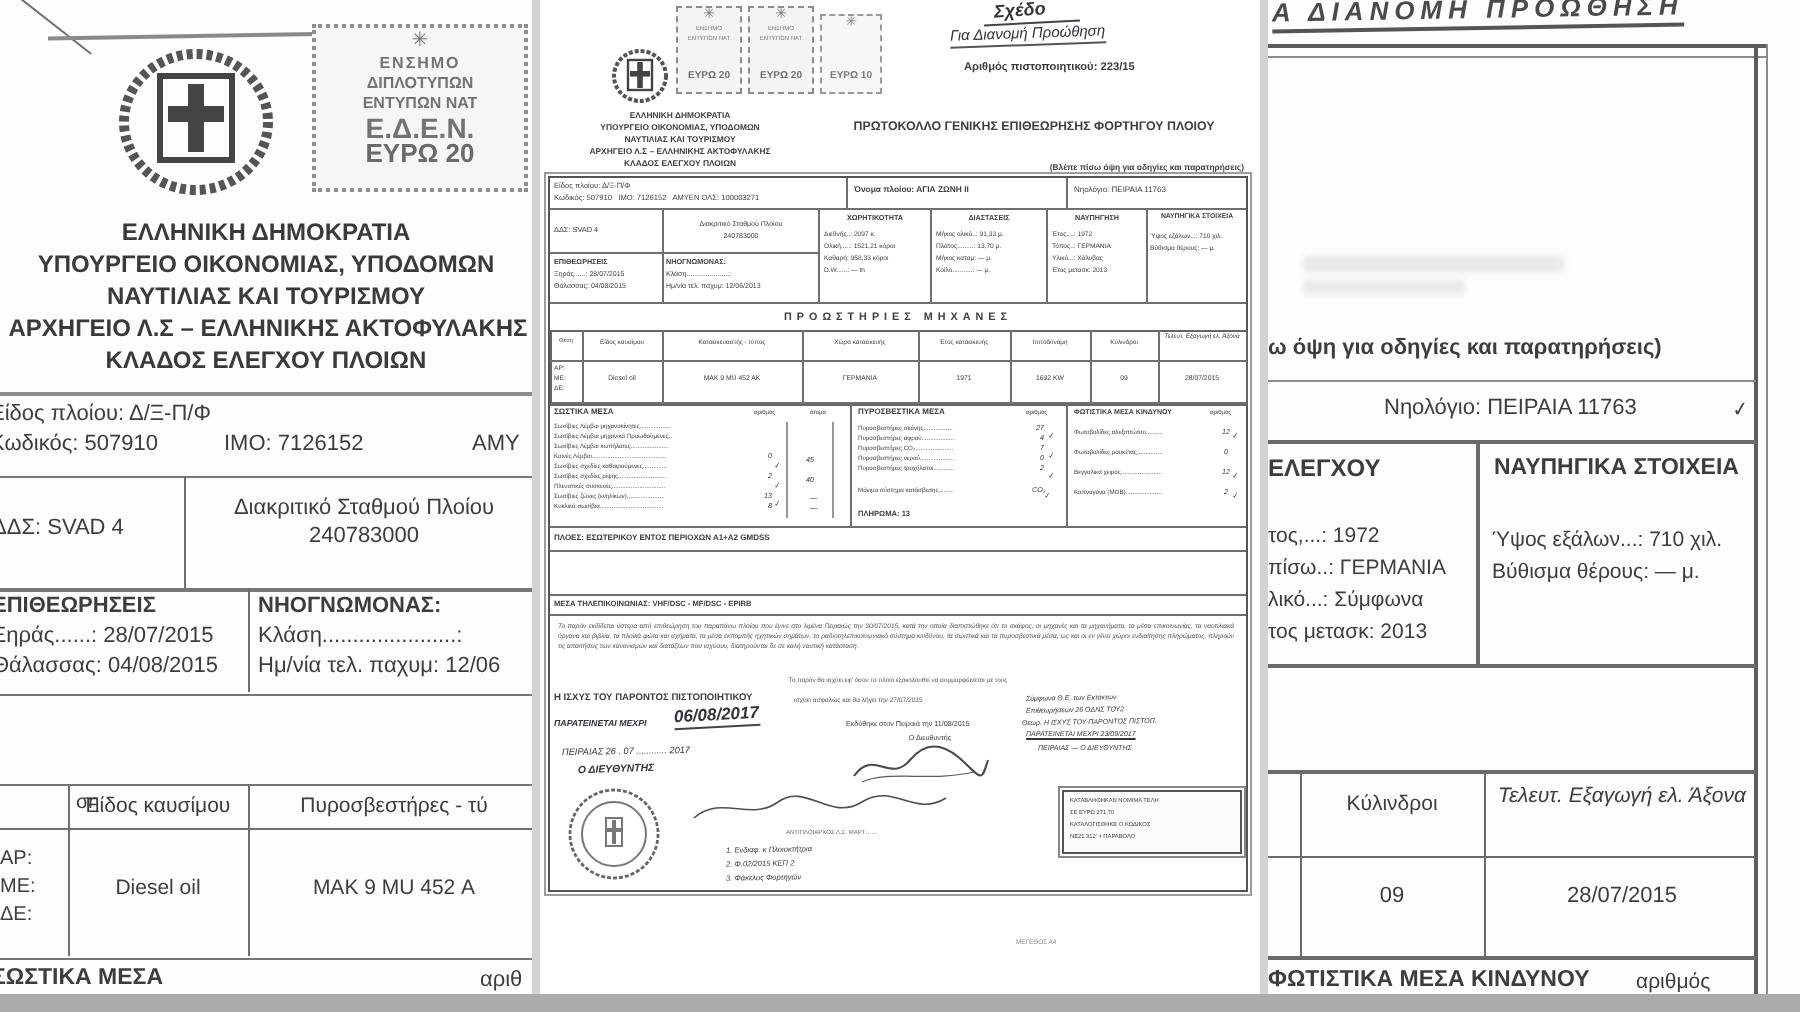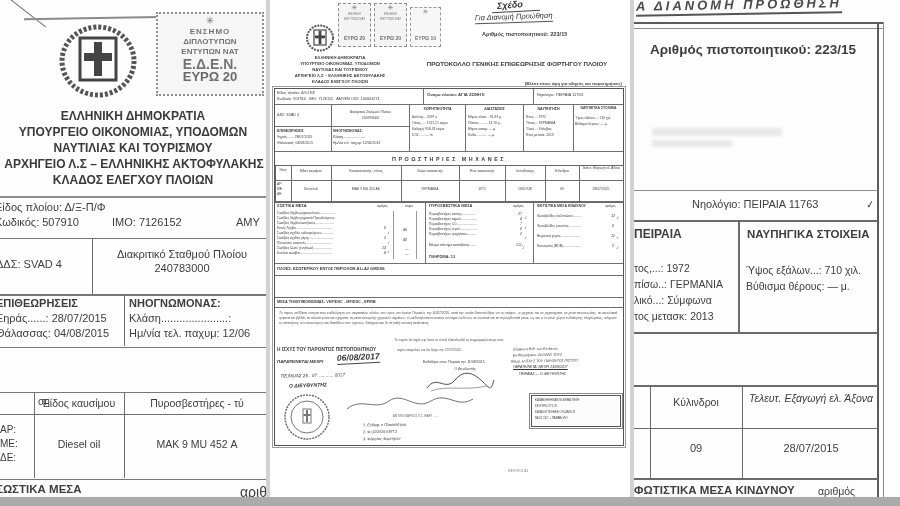--- a/index.html
+++ b/index.html
@@ -81,21 +81,21 @@
     <div class="t" style="left:2px;top:396px;font-size:10px;margin-left:36px;">ση</div>
     <div class="t c" style="left:34px;top:397px;width:90px;font-size:10.5px;">Είδος καυσίμου</div>
     <div class="t c" style="left:124px;top:397px;width:146px;font-size:10.5px;">Πυροσβεστήρες - τύ</div>
     <div class="t" style="left:0;top:424px;font-size:10px;">ΑΡ:</div>
     <div class="t" style="left:0;top:438px;font-size:10px;">ΜΕ:</div>
     <div class="t" style="left:0;top:452px;font-size:10px;">ΔΕ:</div>
     <div class="t c" style="left:34px;top:438px;width:90px;font-size:10.5px;">Diesel oil</div>
     <div class="t c" style="left:124px;top:438px;width:146px;font-size:10.5px;">MAK 9 MU 452 Α</div>
 
     <div class="t b" style="left:-4px;top:483px;font-size:11.5px;">ΣΩΣΤΙΚΑ ΜΕΣΑ</div>
-    <div class="t" style="left:240px;top:484px;font-size:14px;">αριθ</div>
+    <div class="t" style="left:240px;top:484px;font-size:11px;">αριθ</div>
   </div>
 
   <div class="panel" style="left:270px;width:360px;background:#ffffff;">
 
     <div class="t hw b" style="left:227px;top:0px;font-size:9px;transform:rotate(-4deg);">Σχέδο</div>
     <div class="ln" style="left:222px;top:11px;width:48px;height:1px;background:#444;transform:rotate(-3deg);"></div>
     <div class="t hw" style="left:205px;top:13px;font-size:7.5px;border-bottom:1px solid #555;transform:rotate(-2deg);">Για Διανομή Προώθηση</div>
 
     <div class="t" style="left:36px;top:24px;">
       <svg width="28" height="28" viewBox="0 0 28 28">
@@ -353,37 +353,34 @@
 
   <div class="panel" style="left:634px;width:266px;">
 
     <div class="t hw b" style="left:2px;top:-2px;font-size:13px;letter-spacing:3px;color:#4a4a4a;border-bottom:2px solid #555;transform:rotate(-1deg);">Α ΔΙΑΝΟΜΗ ΠΡΟΩΘΗΣΗ</div>
 
     <div class="ln" style="left:0;top:22px;width:250px;height:2px;background:#5c5c5c;"></div>
     <div class="ln" style="left:0;top:28px;width:250px;height:1px;background:#8b8b8b;"></div>
     <div class="ln" style="left:243px;top:22px;width:2px;height:475px;background:#5c5c5c;"></div>
     <div class="ln" style="left:249px;top:22px;width:1px;height:475px;background:#8b8b8b;"></div>
 
-    <div class="t b" style="left:16px;top:42px;font-size:13.5px;">
-      <span>Αριθμός πιστοποιητικού:</span>
-      <span>223/15</span>
-    </div>
 
 
     <div class="ghost" style="left:18px;top:128px;width:130px;height:8px;"></div>
     <div class="ghost" style="left:18px;top:140px;width:80px;height:7px;"></div>
 
+    <div class="t b" style="left:0px;top:168px;font-size:11px;">ω όψη για οδηγίες και παρατηρήσεις)</div>
 
     <div class="ln" style="left:0;top:190px;width:244px;height:1px;background:#8b8b8b;"></div>
     <div class="t" style="left:58px;top:198px;font-size:11px;">Νηολόγιο: ΠΕΙΡΑΙΑ 11763</div>
     <span class="chk" style="left:232px;top:199px;font-size:10px;">✓</span>
 
     <div class="ln" style="left:0;top:220px;width:244px;height:2px;background:#6b6b6b;"></div>
     <div class="ln" style="left:104px;top:220px;width:2px;height:112px;background:#6b6b6b;"></div>
-    <div class="t b" style="left:0px;top:228px;font-size:12px;">ΠΕΙΡΑΙΑ</div>
+    <div class="t b" style="left:0px;top:228px;font-size:12px;">ΕΛΕΓΧΟΥ</div>
     <div class="t b" style="left:113px;top:228px;font-size:11.5px;">ΝΑΥΠΗΓΙΚΑ ΣΤΟΙΧΕΙΑ</div>
     <div class="t" style="left:0px;top:262px;font-size:10.5px;">τος,...: 1972</div>
     <div class="t" style="left:0px;top:278px;font-size:10.5px;">πίσω..: ΓΕΡΜΑΝΙΑ</div>
     <div class="t" style="left:0px;top:294px;font-size:10.5px;">λικό...: Σύμφωνα</div>
     <div class="t" style="left:0px;top:310px;font-size:10.5px;">τος μετασκ: 2013</div>
     <div class="t" style="left:112px;top:264px;font-size:10.5px;">Ύψος εξάλων...: 710 χιλ.</div>
     <div class="t" style="left:112px;top:280px;font-size:10.5px;">Βύθισμα θέρους: —  μ.</div>
     <div class="ln" style="left:0;top:332px;width:244px;height:2px;background:#6b6b6b;"></div>
 
     <div class="ln" style="left:0;top:385px;width:244px;height:2px;background:#6b6b6b;"></div>

